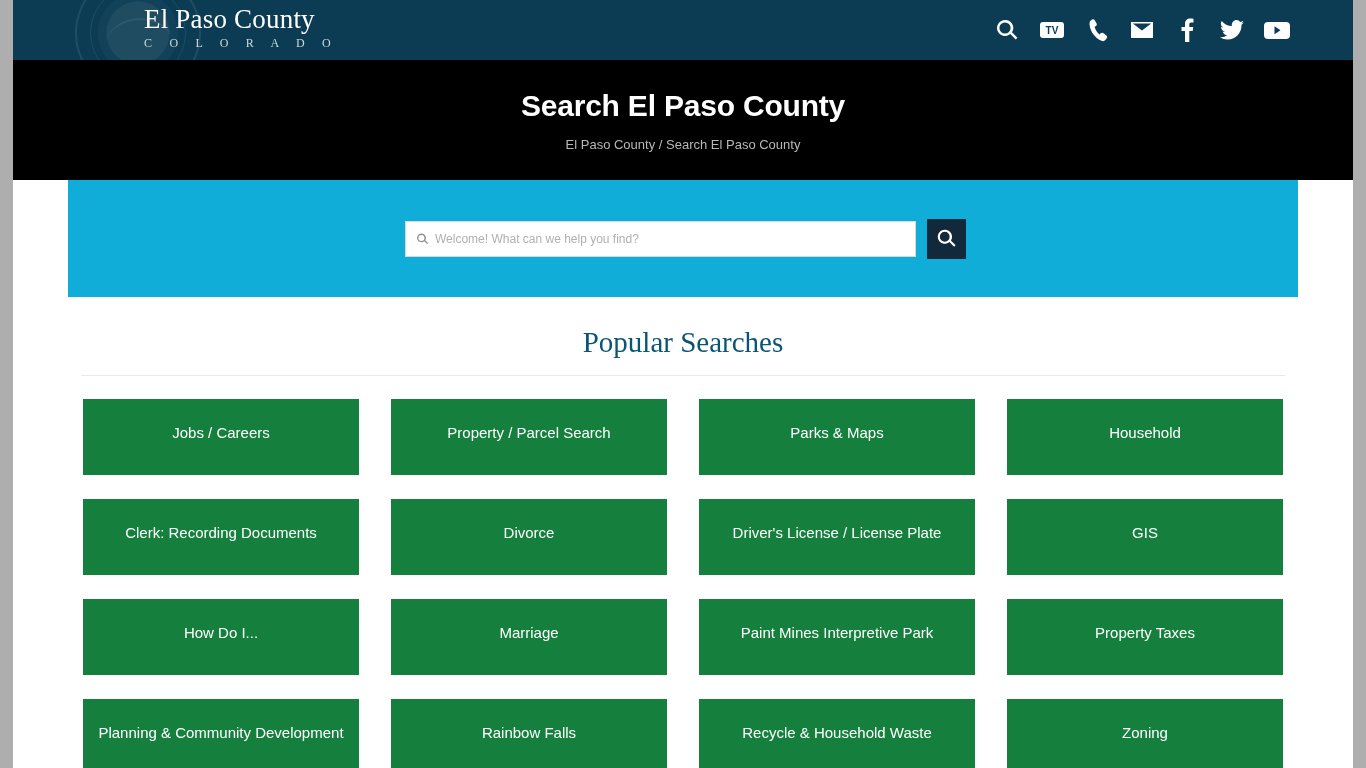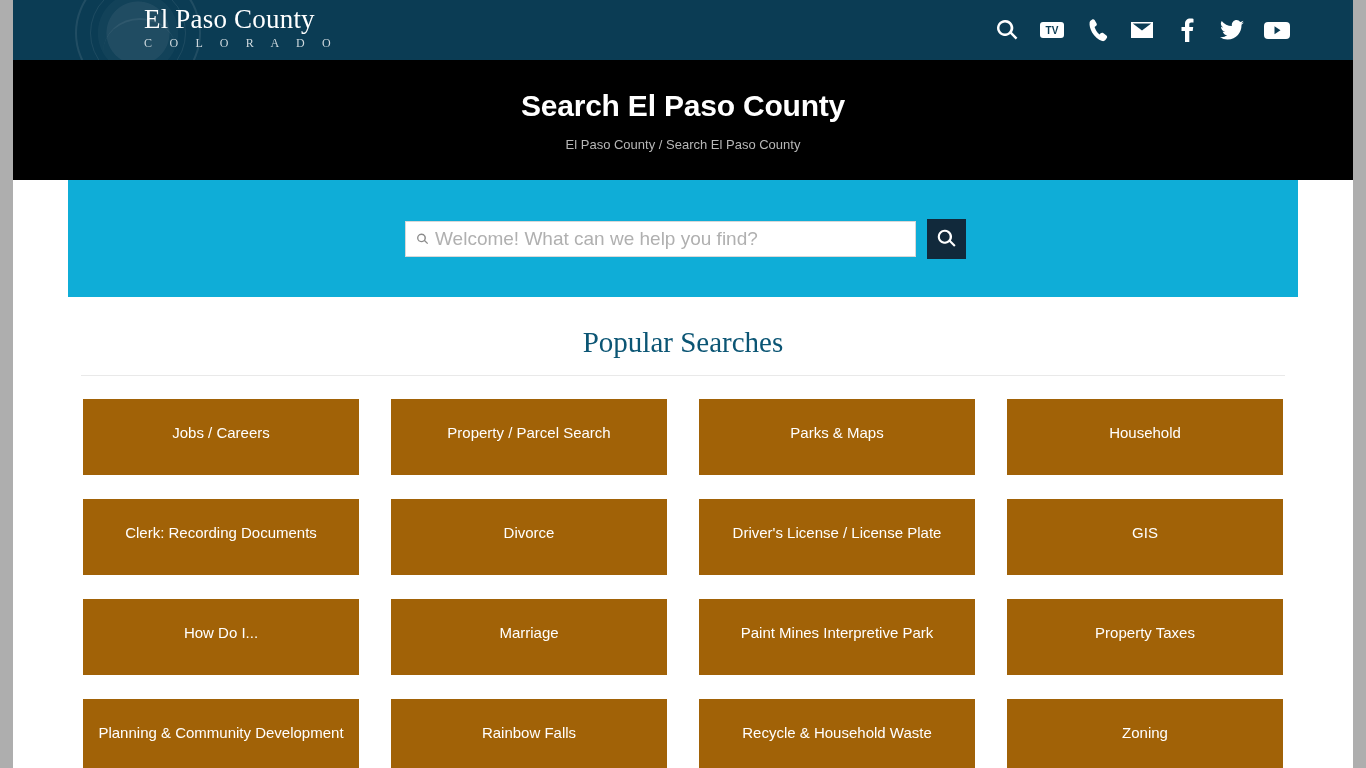--- a/index.html
+++ b/index.html
@@ -153,21 +153,21 @@
     position: absolute; left: 10px; top: 50%;
     transform: translateY(-50%);
     width: 13px; height: 13px;
   }
   .search-input-icon svg { display: block; fill: #8c8c8c; }
   .search-input {
     border: 0; outline: 0;
     width: 100%; height: 100%;
     padding: 0 10px 0 29px;
     font-family: "Liberation Sans", sans-serif;
-    font-size: 19px;
+    font-size: 12px;
     color: #444444;
     background: transparent;
   }
   .search-input::placeholder { color: #b0b0b0; }
   .search-submit {
     margin-left: 11px;
     width: 39px; height: 40px;
     background: #11293b;
     border: 0;
     cursor: pointer;
@@ -194,21 +194,21 @@
   }
 
   .tile-grid {
     display: grid;
     grid-template-columns: repeat(4, 1fr);
     column-gap: 32px;
     row-gap: 24px;
     padding: 23px 15px 0 15px;
   }
   .tile {
-    background: #a16207;
+    background: #15803d;
     min-height: 76px;
     color: #ffffff;
     text-decoration: none;
     display: block;
     text-align: center;
     padding: 22px 12px 10px 12px;
     font-size: 15px;
     line-height: 23px;
   }
 </style>

